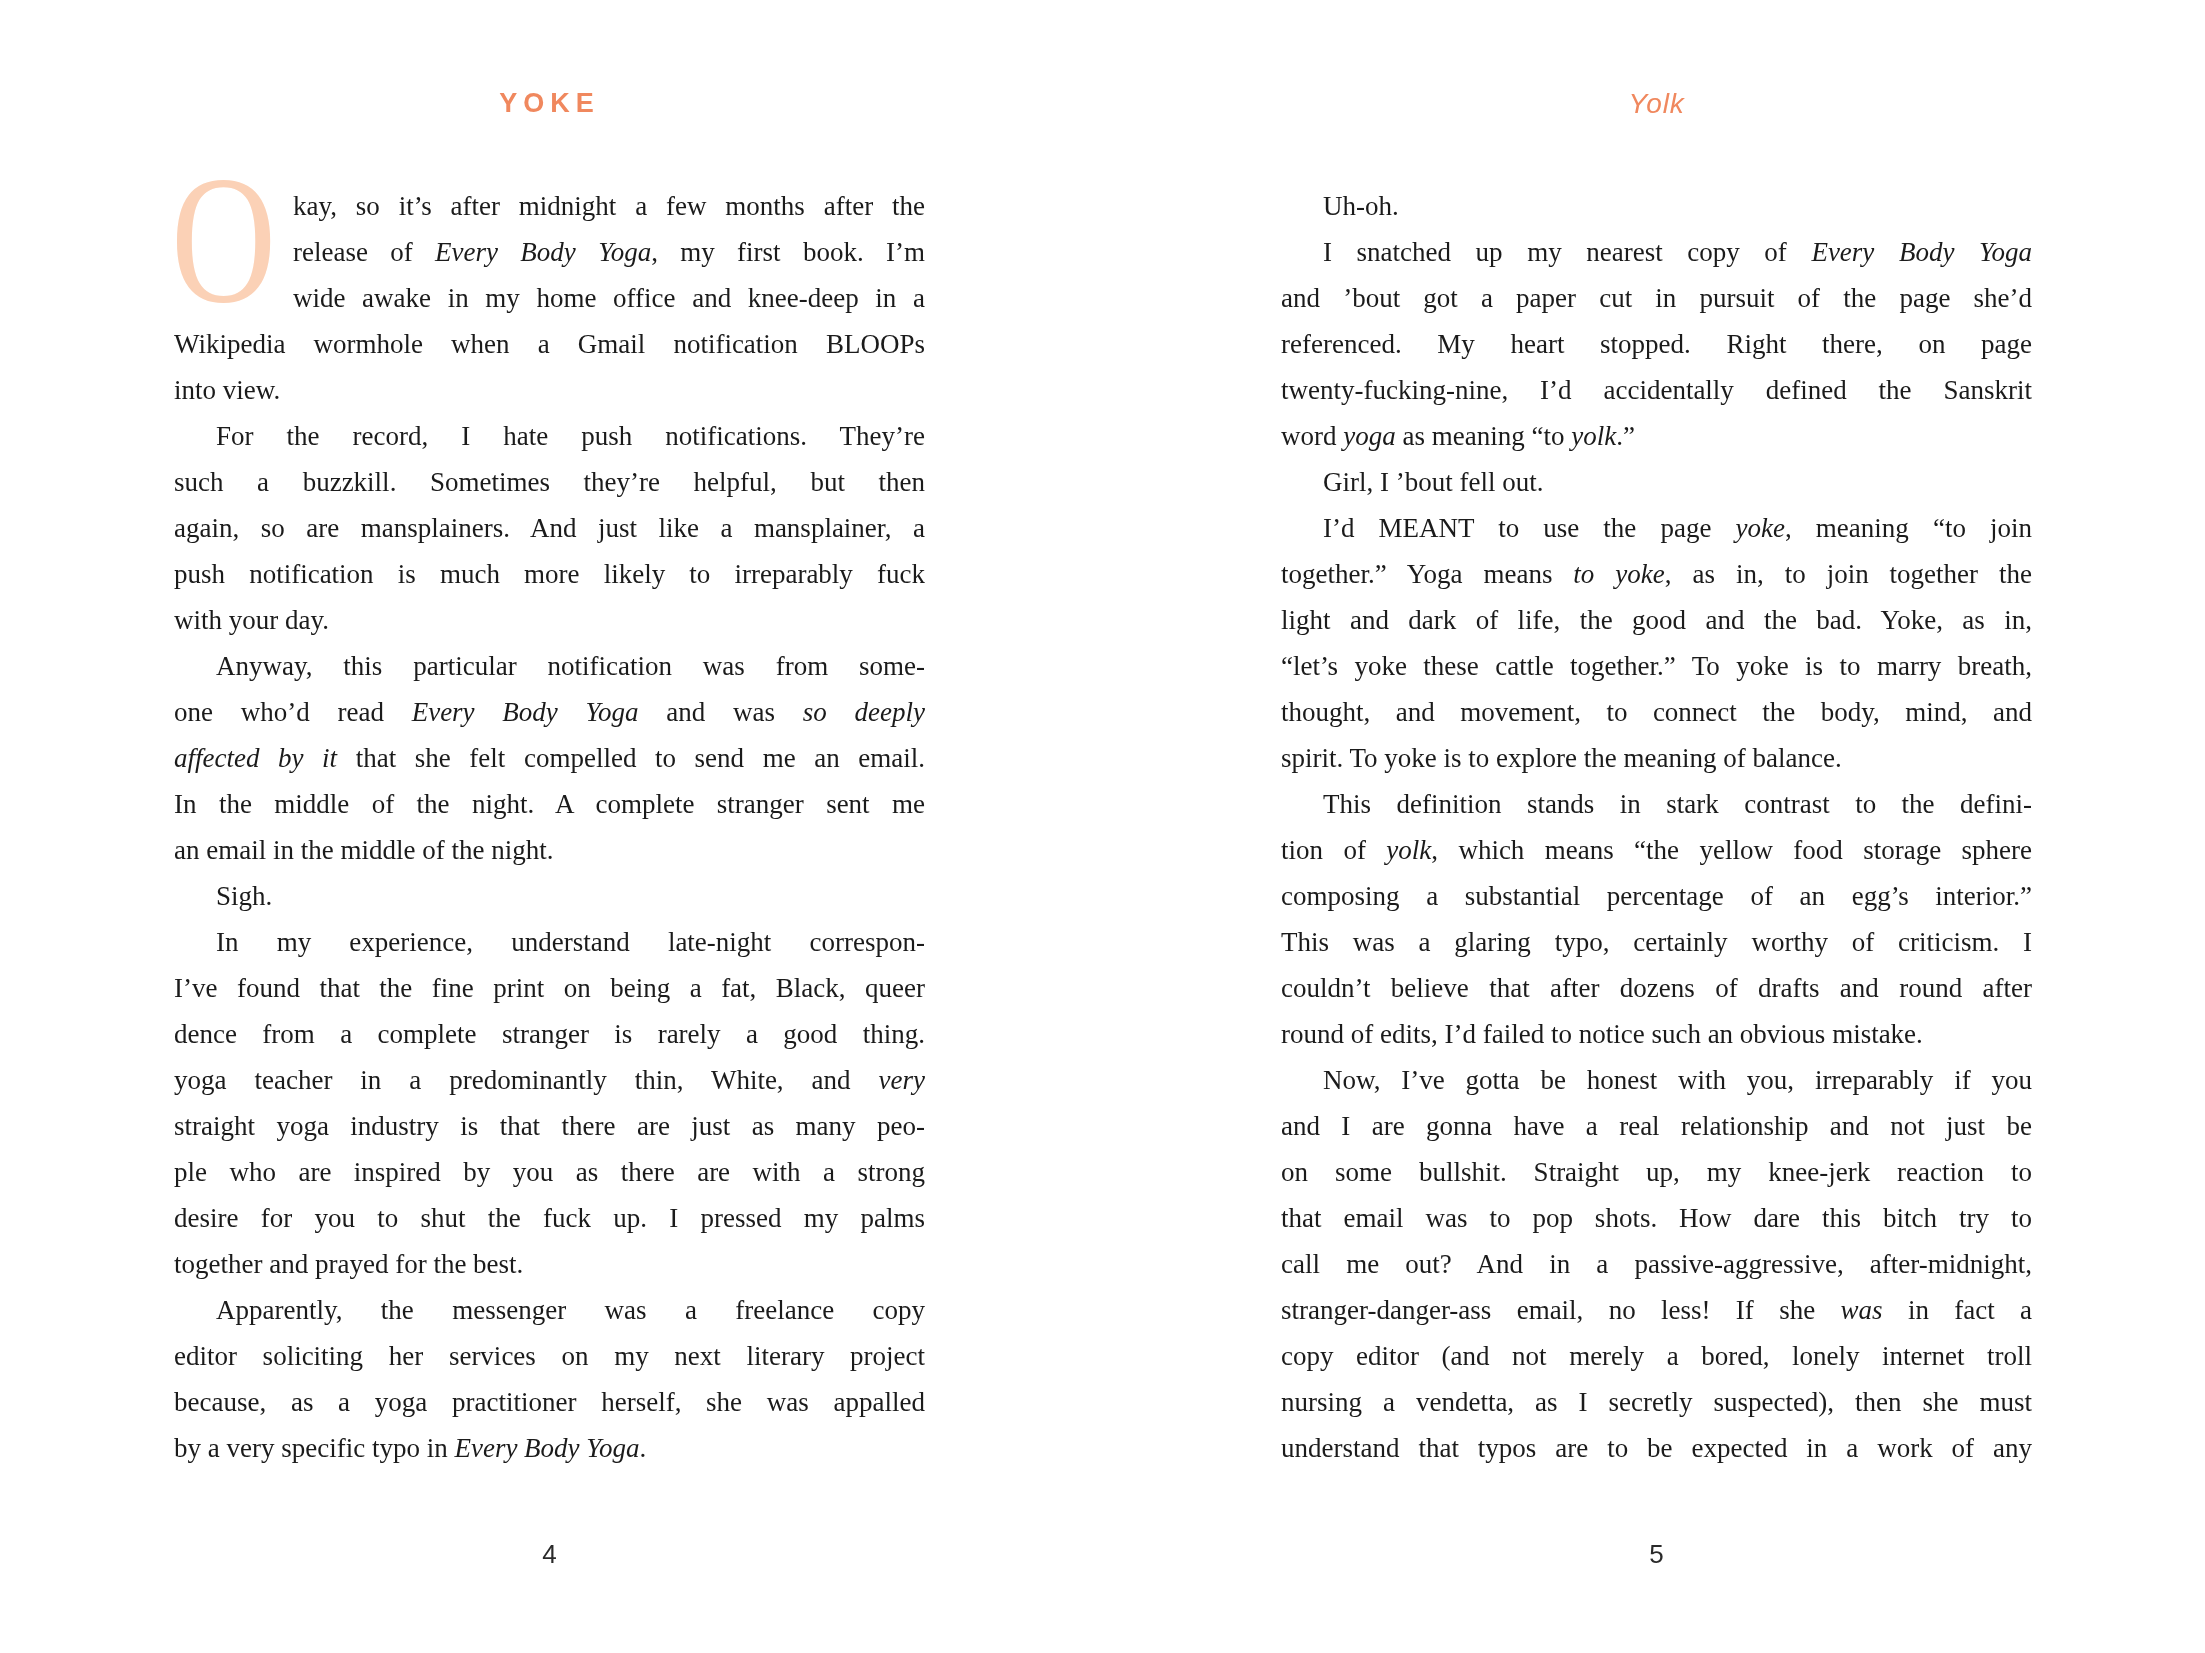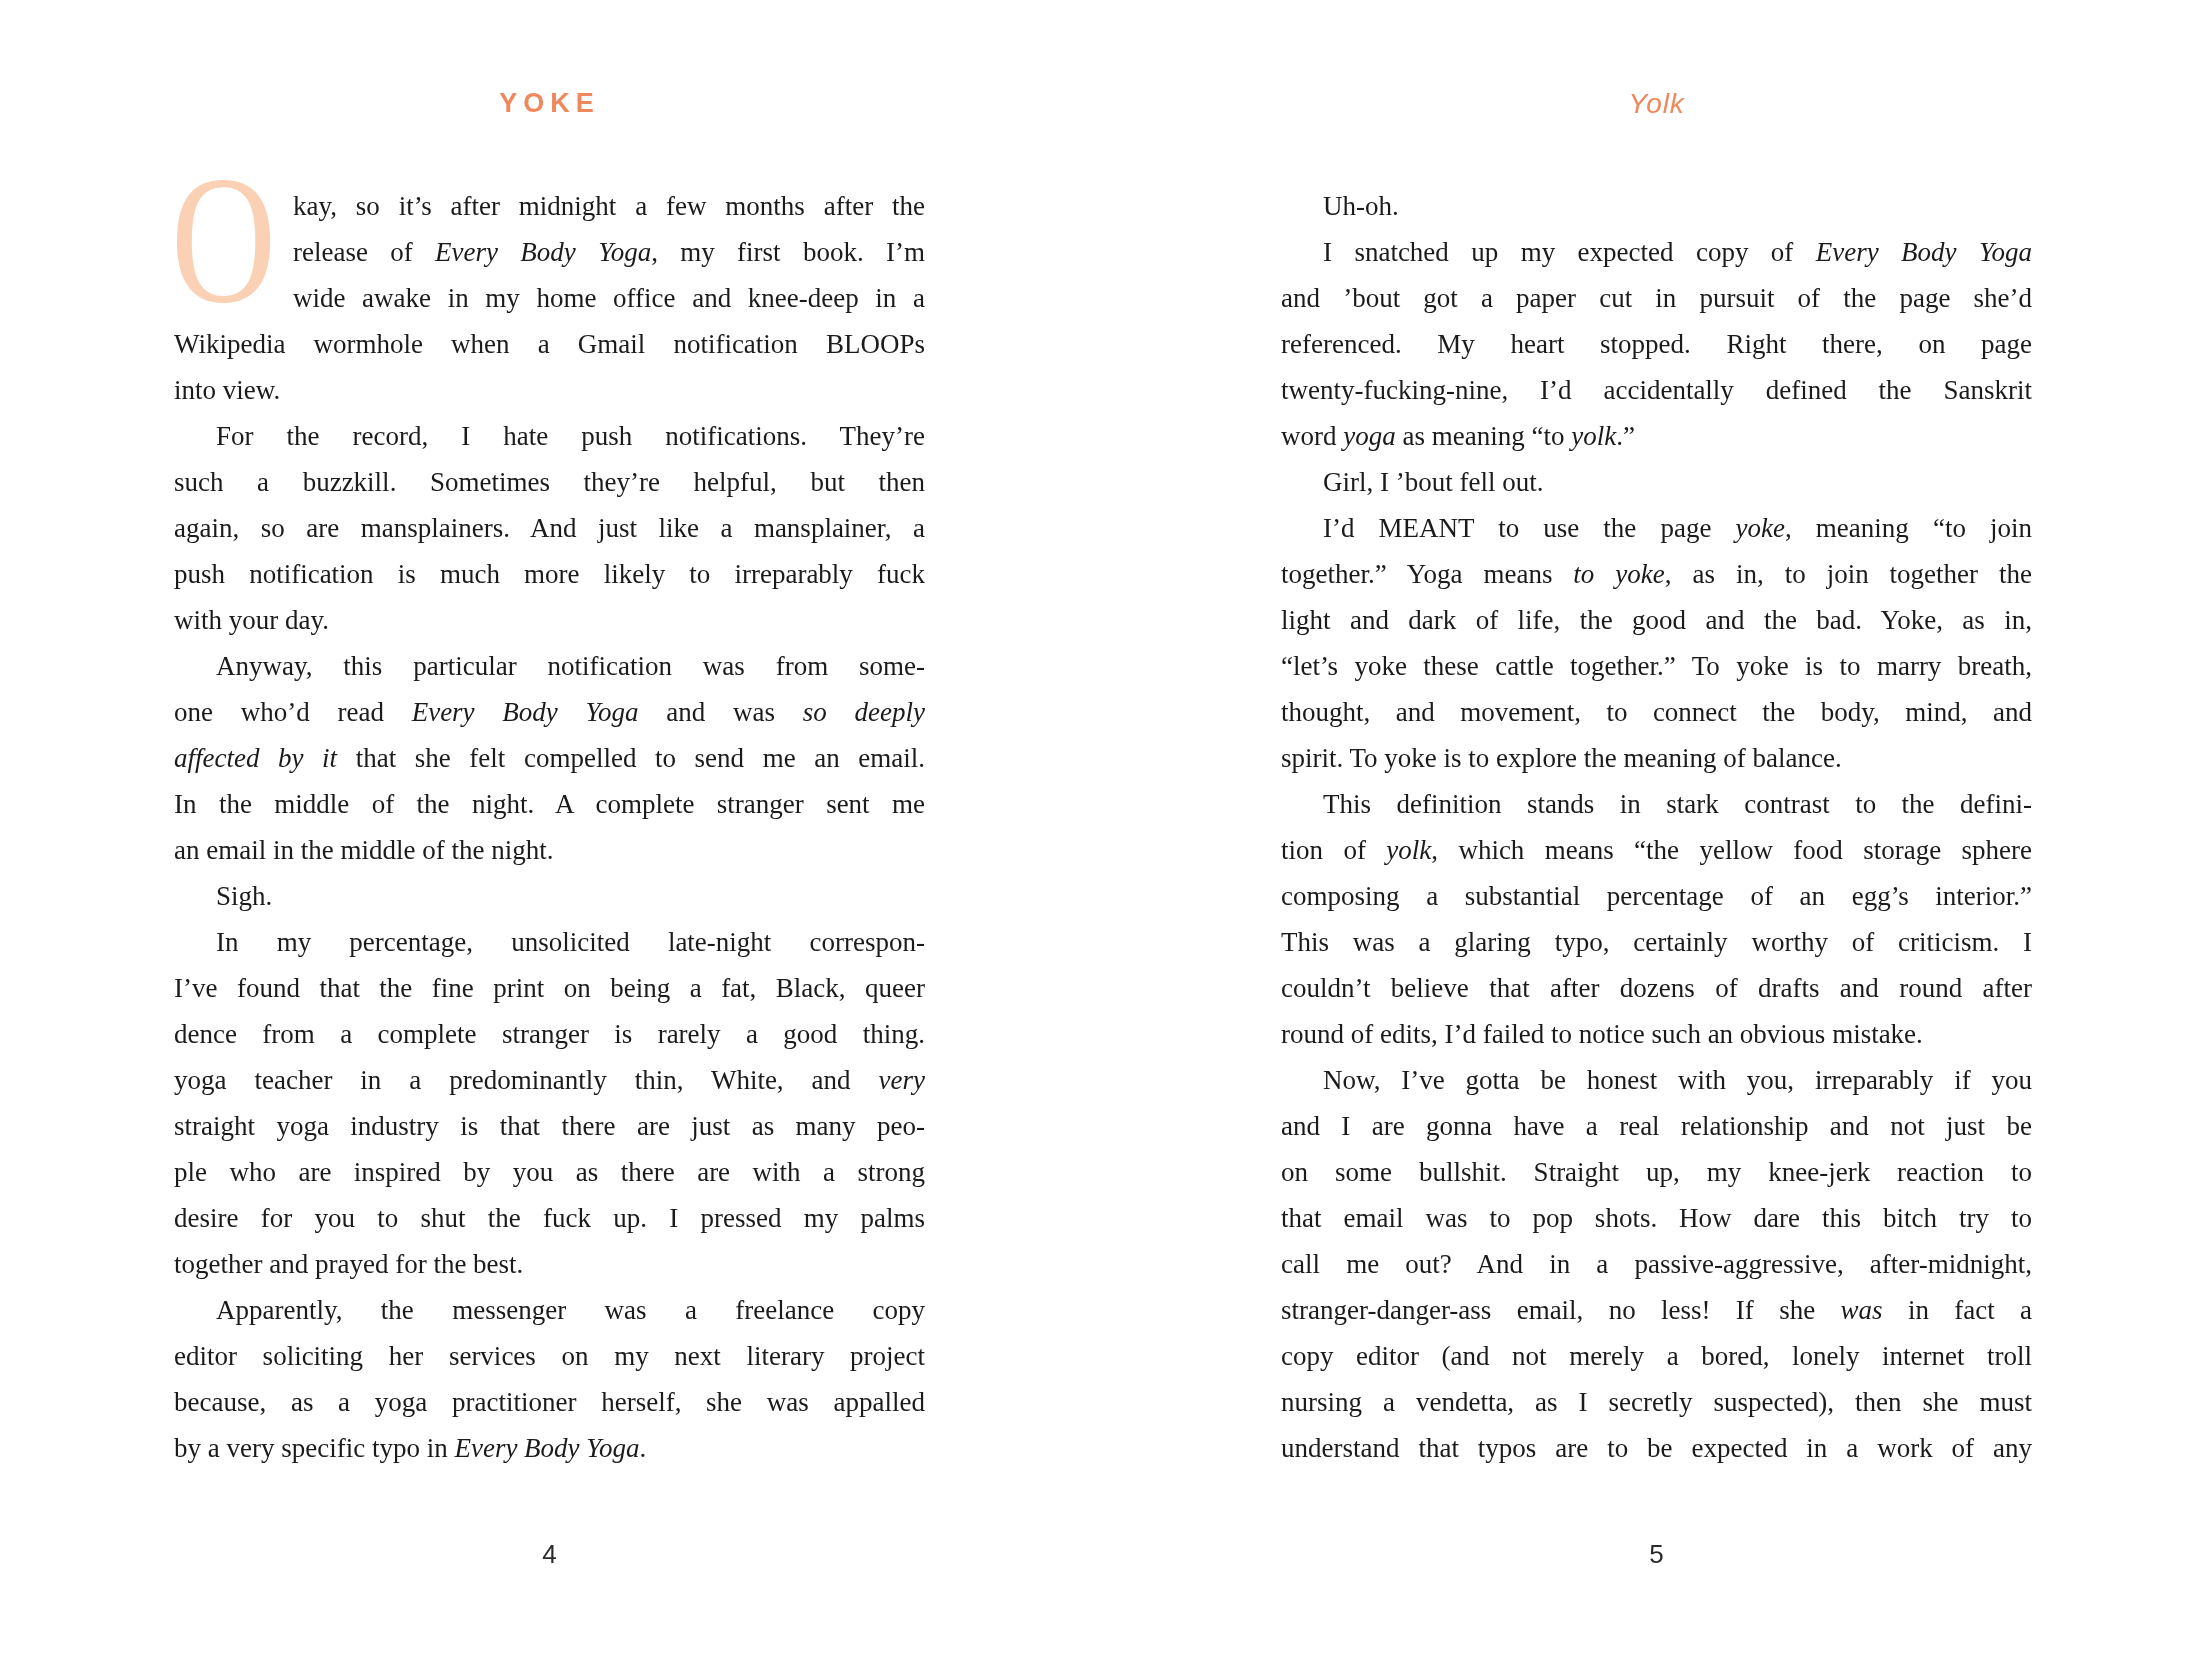--- a/index.html
+++ b/index.html
@@ -71,21 +71,21 @@
         <div class="line"><span>such a buzzkill. Sometimes they’re helpful, but then</span></div>
         <div class="line"><span>again, so are mansplainers. And just like a mansplainer, a</span></div>
         <div class="line"><span>push notification is much more likely to irreparably fuck</span></div>
         <div class="line end"><span>with your day.</span></div>
         <div class="line indent"><span>Anyway, this particular notification was from some-</span></div>
         <div class="line"><span>one who’d read </span><i>Every Body Yoga</i><span> and was </span><i>so deeply</i></div>
         <div class="line"><i>affected by it</i><span> that she felt compelled to send me an email.</span></div>
         <div class="line"><span>In the middle of the night. A complete stranger sent me</span></div>
         <div class="line end"><span>an email in the middle of the night.</span></div>
         <div class="line end indent"><span>Sigh.</span></div>
-        <div class="line indent"><span>In my percentage, unsolicited late-night correspon-</span></div>
+        <div class="line indent"><span>In my experience, understand late-night correspon-</span></div>
         <div class="line"><span>I’ve found that the fine print on being a fat, Black, queer</span></div>
         <div class="line"><span>dence from a complete stranger is rarely a good thing.</span></div>
         <div class="line"><span>yoga teacher in a predominantly thin, White, and </span><i>very</i></div>
         <div class="line"><span>straight yoga industry is that there are just as many peo-</span></div>
         <div class="line"><span>ple who are inspired by you as there are with a strong</span></div>
         <div class="line"><span>desire for you to shut the fuck up. I pressed my palms</span></div>
         <div class="line end"><span>together and prayed for the best.</span></div>
         <div class="line indent"><span>Apparently, the messenger was a freelance copy</span></div>
         <div class="line"><span>editor soliciting her services on my next literary project</span></div>
         <div class="line"><span>because, as a yoga practitioner herself, she was appalled</span></div>
@@ -93,21 +93,21 @@
       </div>
   </div>
   <div class="pagenum">4</div>
 </div>
 
 <div class="page page-right">
   <div class="running-header ital">Yolk</div>
   <div class="textblock">
     <div id="right-lines">
         <div class="line end indent"><span>Uh-oh.</span></div>
-        <div class="line indent"><span>I snatched up my expected copy of </span><i>Every Body Yoga</i></div>
+        <div class="line indent"><span>I snatched up my nearest copy of </span><i>Every Body Yoga</i></div>
         <div class="line"><span>and ’bout got a paper cut in pursuit of the page she’d</span></div>
         <div class="line"><span>referenced. My heart stopped. Right there, on page</span></div>
         <div class="line"><span>twenty-fucking-nine, I’d accidentally defined the Sanskrit</span></div>
         <div class="line end"><span>word </span><i>yoga</i><span> as meaning “to </span><i>yolk</i><span>.”</span></div>
         <div class="line end indent"><span>Girl, I ’bout fell out.</span></div>
         <div class="line indent"><span>I’d MEANT to use the page </span><i>yoke</i><span>, meaning “to join</span></div>
         <div class="line"><span>together.” Yoga means </span><i>to yoke</i><span>, as in, to join together the</span></div>
         <div class="line"><span>light and dark of life, the good and the bad. Yoke, as in,</span></div>
         <div class="line"><span>“let’s yoke these cattle together.” To yoke is to marry breath,</span></div>
         <div class="line"><span>thought, and movement, to connect the body, mind, and</span></div>

